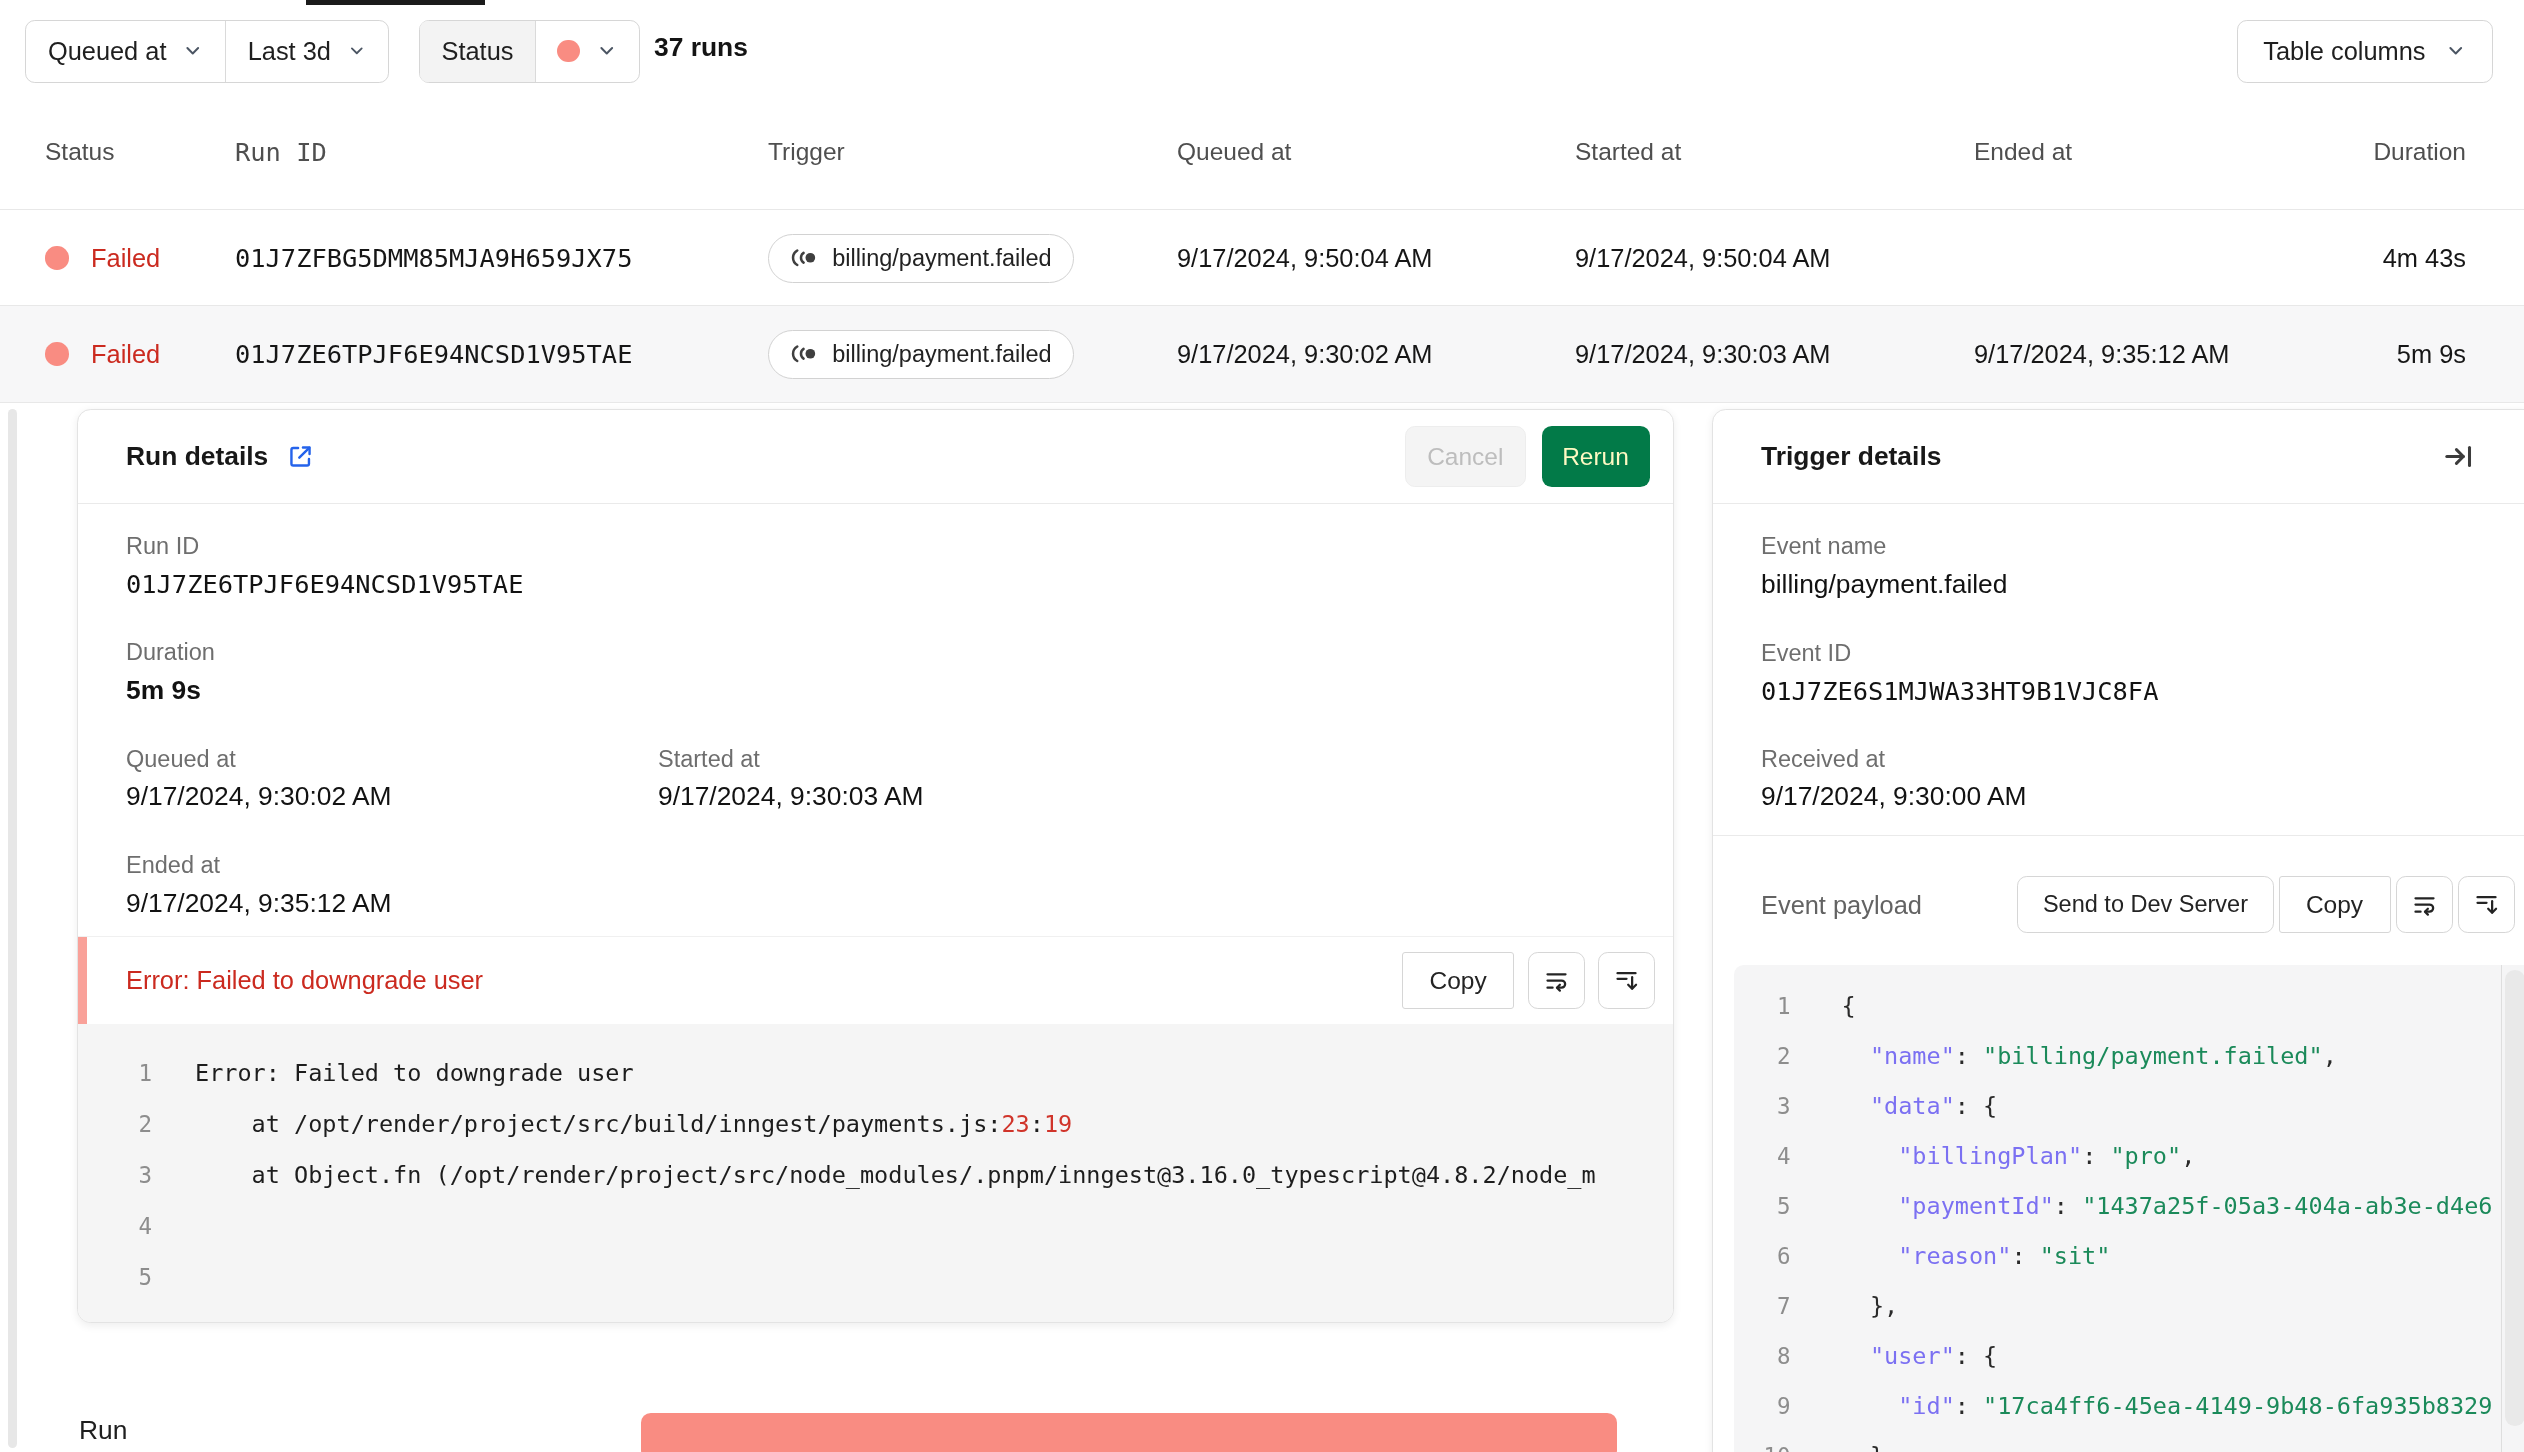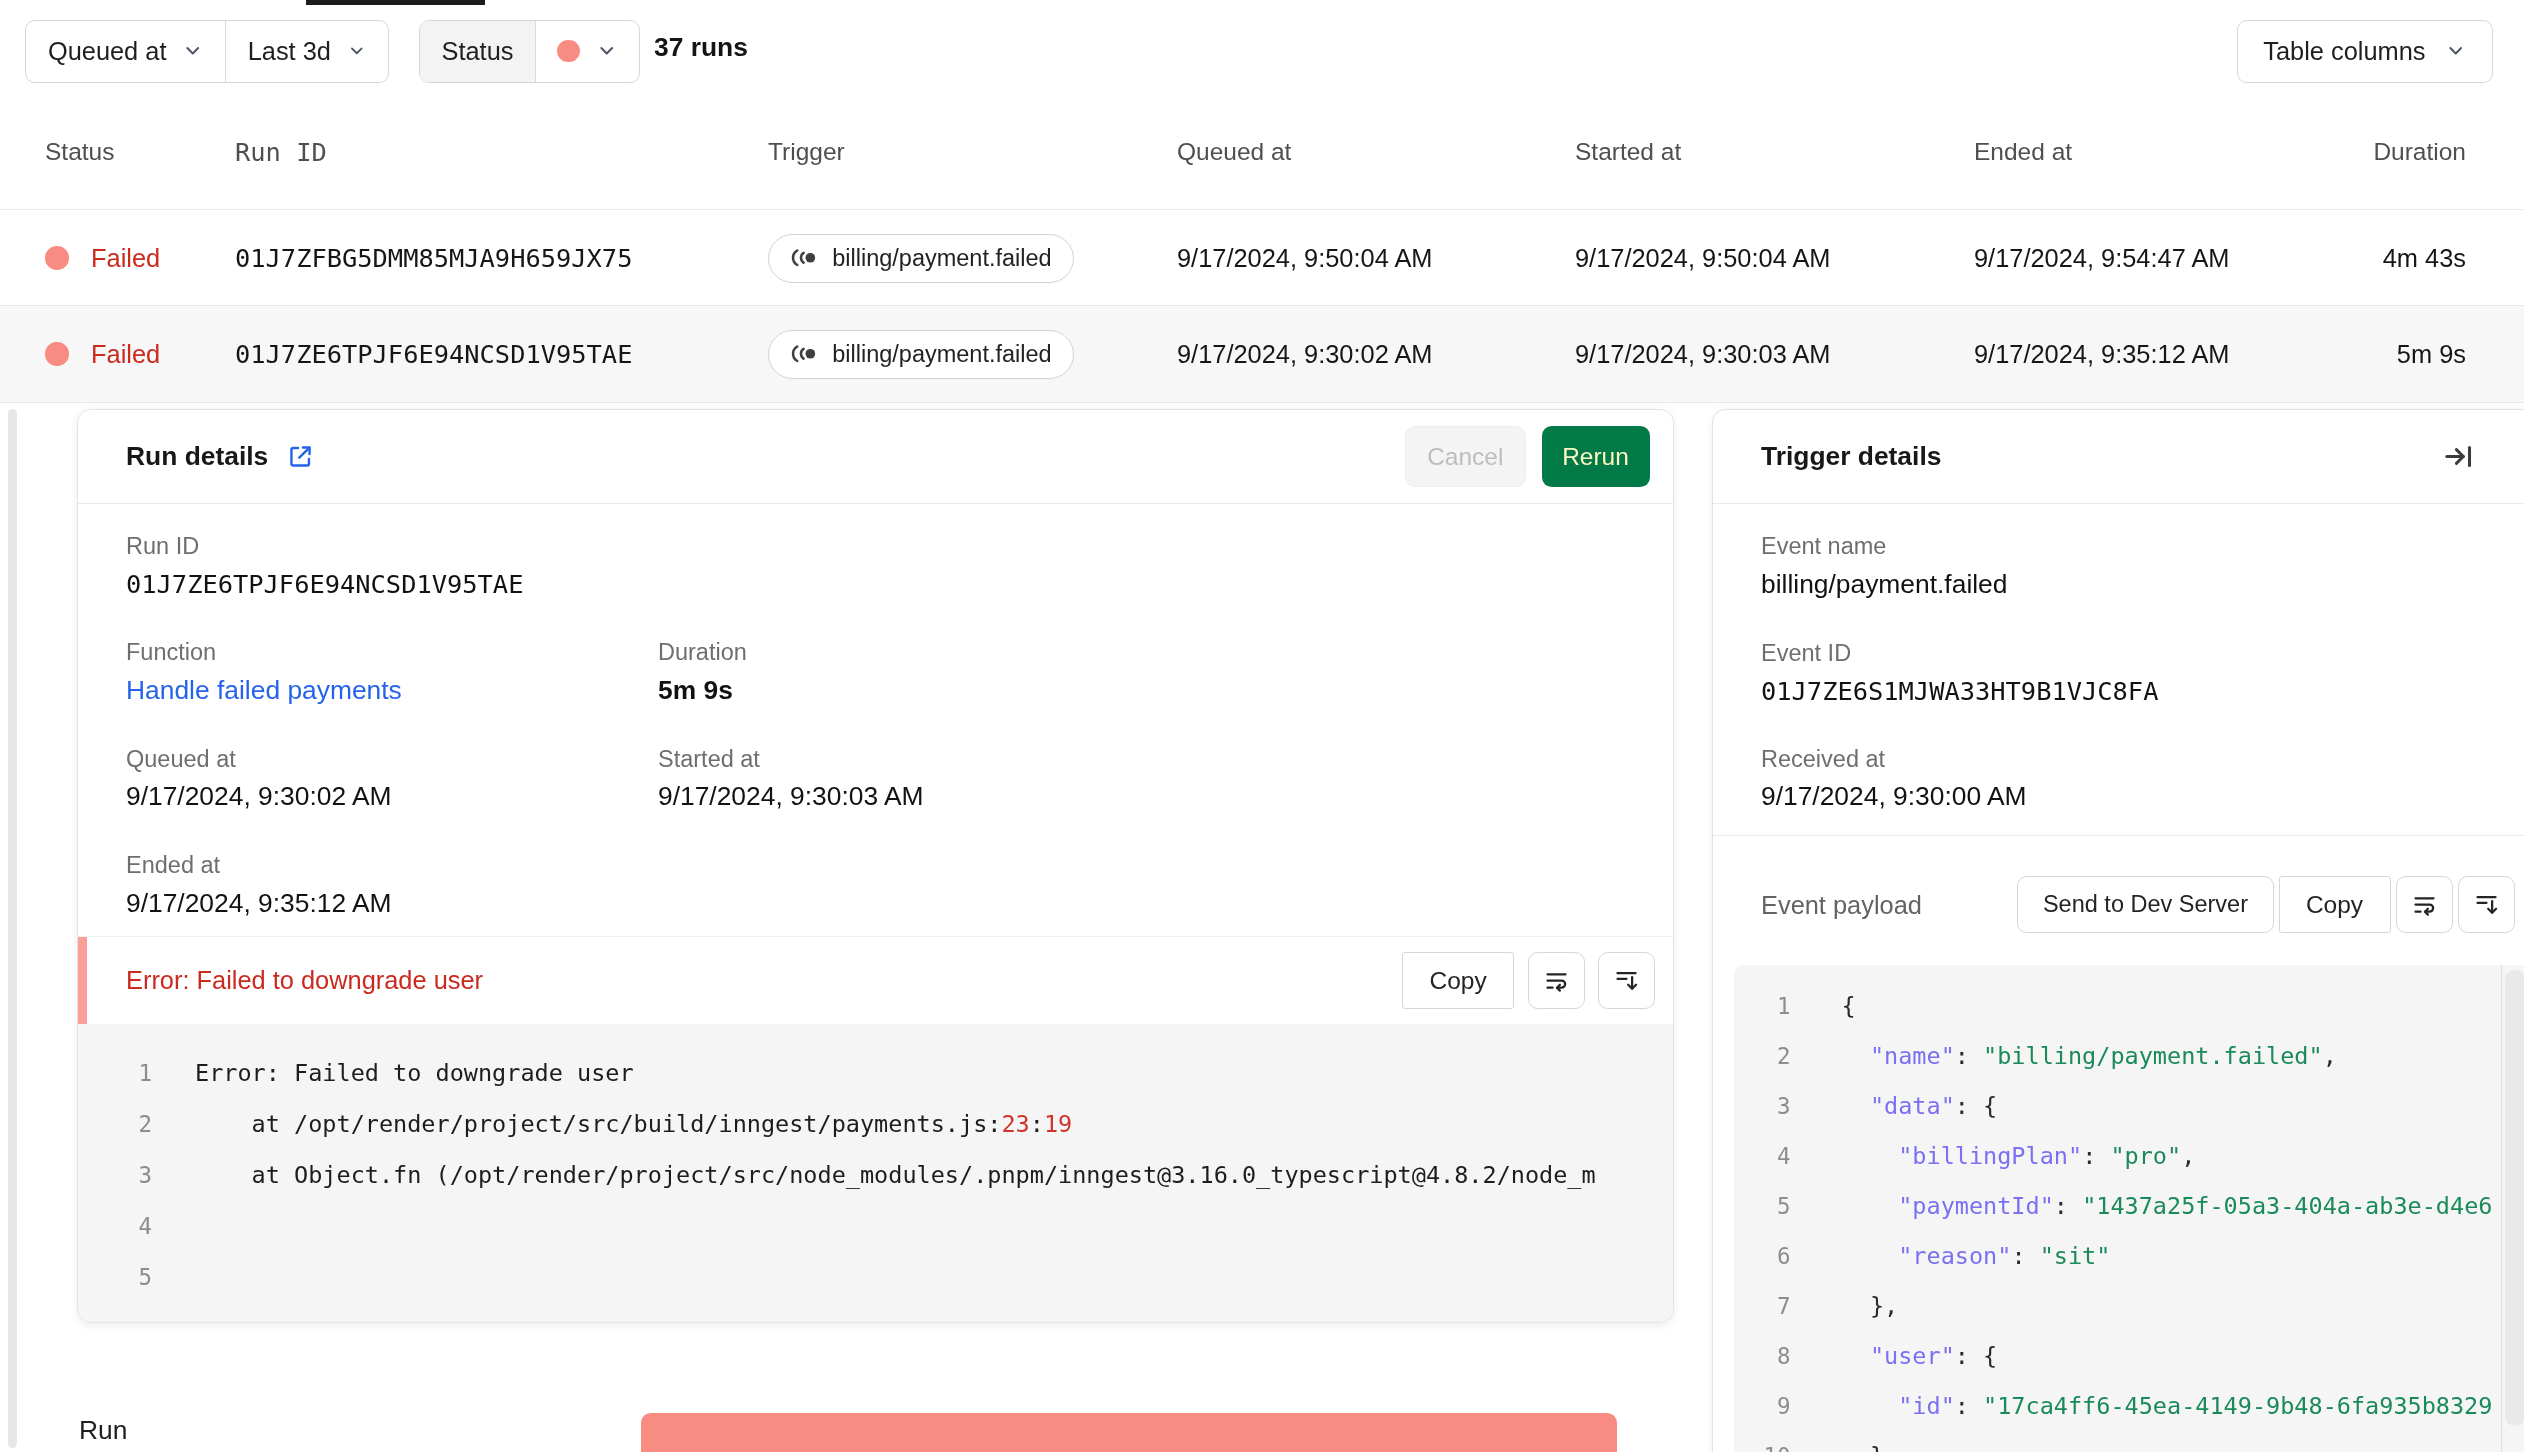--- a/index.html
+++ b/index.html
@@ -176,21 +176,20 @@
           <svg width="29" height="21.5" viewBox="0 0 30 22">
             <path d="M6.5 3.5 A 8.6 8.6 0 0 0 6.5 18.5" stroke="#3f3f3f" stroke-width="2.6" fill="none" stroke-linecap="round"></path>
             <path d="M13 6 A 6 6 0 0 0 13 16" stroke="#3f3f3f" stroke-width="2.6" fill="none" stroke-linecap="round"></path>
             <circle cx="20" cy="11" r="5" fill="#3f3f3f"></circle>
           </svg>
           <span>billing/payment.failed</span>
         </span>
       </div>
       <div class="cell col-queued">9/17/2024, 9:50:04 AM</div>
       <div class="cell col-started">9/17/2024, 9:50:04 AM</div>
-      <div class="cell col-ended">9/17/2024, 9:54:47 AM</div>
       <div class="cell col-duration">4m 43s</div>
     </div>
     <div class="row sel" style="top: 96px;">
       <div class="cell col-status">
         <span class="dot"></span>
         <span class="failed-text">Failed</span>
       </div>
       <div class="cell col-runid">01J7ZE6TPJF6E94NCSD1V95TAE</div>
       <div class="cell col-trigger">
         <span class="pill">
@@ -227,24 +226,20 @@
   </div>
 
   <div class="fields">
     <div class="frow">
       <div class="fcol1">
         <div class="flabel">Run ID</div>
         <div class="fvalue mono">01J7ZE6TPJF6E94NCSD1V95TAE</div>
       </div>
     </div>
     <div class="frow">
-      <div class="fcol1">
-        <div class="flabel">Function</div>
-        <div class="fvalue link">Handle failed payments</div>
-      </div>
       <div class="fcol2">
         <div class="flabel">Duration</div>
         <div class="fvalue semib">5m 9s</div>
       </div>
     </div>
     <div class="frow">
       <div class="fcol1">
         <div class="flabel">Queued at</div>
         <div class="fvalue">9/17/2024, 9:30:02 AM</div>
       </div>

